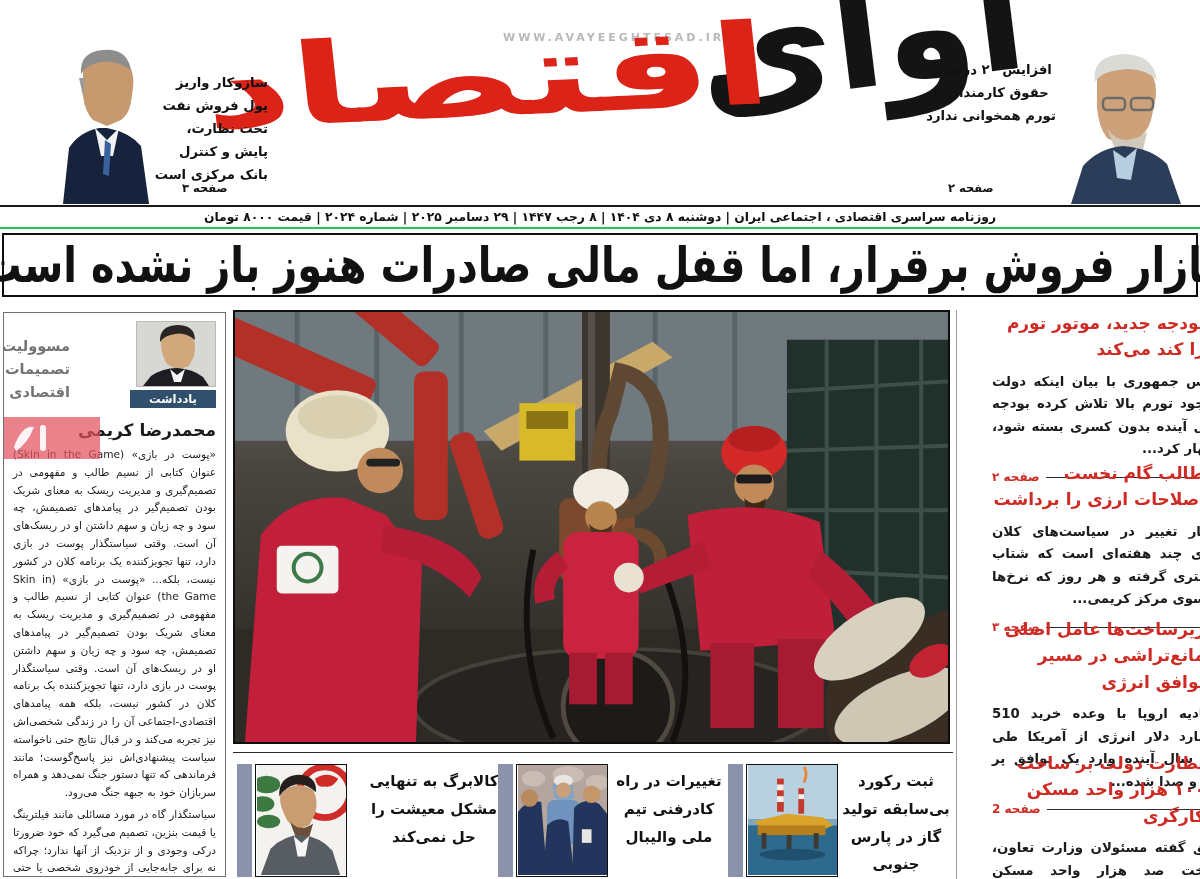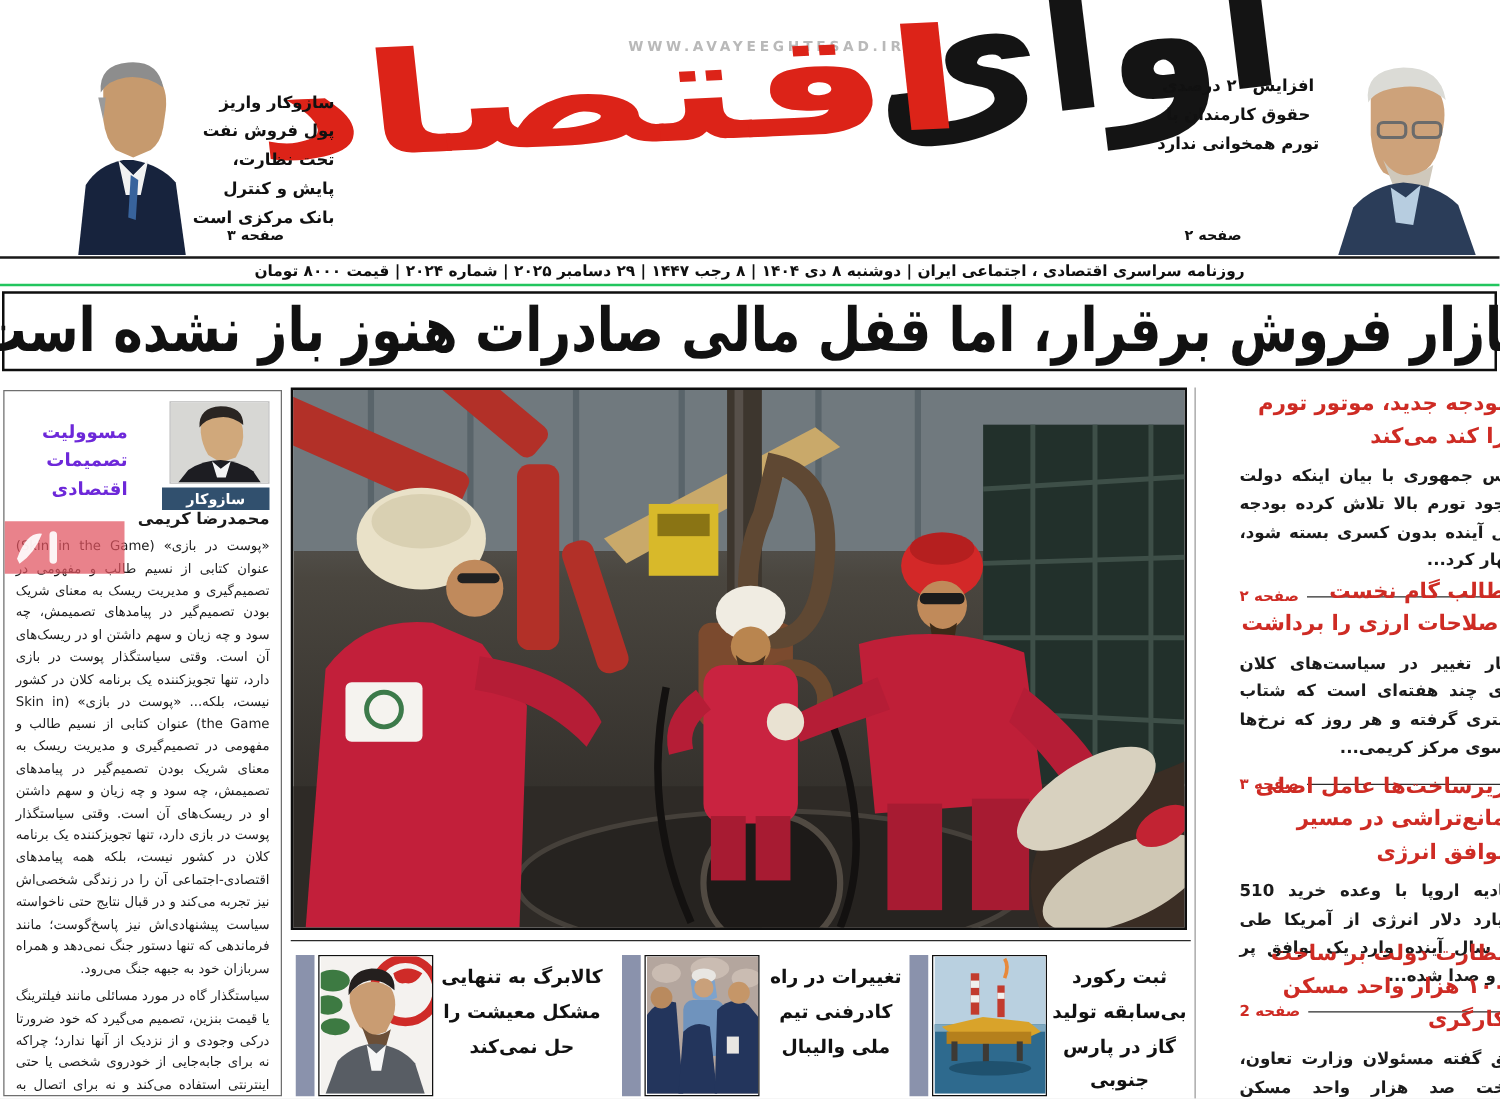--- a/index.html
+++ b/index.html
@@ -26,24 +26,24 @@
   
   .mainbox{top:233px;left:2px;width:1196px;height:64px;border:2px solid #0e0e0e;box-sizing:border-box;
            display:flex;align-items:center;justify-content:center;}
   .mainbox span{font-size:40px;font-weight:bold;color:#111;transform:scaleY(1.22);white-space:nowrap;}
 
   
   .opbox{top:312px;left:3px;width:223px;height:565px;border:1px solid #6f6f6f;box-sizing:border-box;
          padding:8px 9px;overflow:hidden;}
   .op-head{display:flex;gap:8px;}
   .op-photo{width:78px;height:64px;border:1px solid #bbb;flex:0 0 auto;}
-  .op-title{font-size:14.5px;font-weight:bold;color:#6d28d9;line-height:1.6;padding-top:14px;}
+  .op-title{font-size:14.5px;font-weight:bold;color:#737373;line-height:1.6;padding-top:14px;}
   .op-badge{width:86px;height:18px;background:#31506e;color:#fff;font-size:11.5px;font-weight:bold;
             display:flex;align-items:center;justify-content:center;margin-top:3px;}
-  .op-author{font-size:13px;font-weight:bold;margin-top:0;}
+  .op-author{font-size:17px;font-weight:bold;margin-top:12px;}
   .op-body{font-size:10.6px;line-height:1.68;text-align:justify;margin-top:6px;color:#1d1d1d;}
   .op-body p{margin:0 0 4px 0;}
   .wmark{left:0;top:104px;width:96px;height:42px;background:rgba(224,82,94,.72);}
 
   
   .cphoto{top:310px;left:233px;width:717px;height:434px;border:2px solid #0e0e0e;box-sizing:border-box;}
 
   
   .rcol-item{left:992px;width:231px;}
   .r-title{font-size:17px;font-weight:bold;color:#ce2b24;line-height:1.55;text-align:right;
@@ -112,21 +112,21 @@
       <div style="flex:0 0 auto;">
         <div class="op-photo">
           <svg viewBox="0 0 78 64" width="78" height="64">
             <rect width="78" height="64" fill="#d7d7d4"></rect>
             <path d="M24,14 Q38,2 54,12 Q60,20 57,34 L52,44 L40,48 L30,42 Q25,34 24,24 Z" fill="#d0a87b"></path>
             <path d="M23,20 Q22,4 40,3 Q58,3 58,18 Q48,10 38,12 Q28,13 23,20 Z" fill="#2a2522"></path>
             <path d="M6,64 L14,54 Q26,46 40,46 Q56,47 66,55 L72,64 Z" fill="#1d1d22"></path>
             <path d="M33,47 L40,53 L48,47 L44,60 L37,60 Z" fill="#f4f4f4"></path>
           </svg>
         </div>
-        <div class="op-badge">سازوکار</div>
+        <div class="op-badge">یادداشت</div>
         <div class="op-author">محمدرضا کریمی</div>
       </div>
       <div class="op-title">مسوولیت تصمیمات اقتصادی</div>
     </div>
     <div class="op-body">
       <p>«پوست در بازی» (Skin in the Game) عنوان کتابی از نسیم طالب و مفهومی در تصمیم‌گیری و مدیریت ریسک به معنای شریک بودن تصمیم‌گیر در پیامدهای تصمیمش، چه سود و چه زیان و سهم داشتن او در ریسک‌های آن است. وقتی سیاستگذار پوست در بازی دارد، تنها تجویزکننده یک برنامه کلان در کشور نیست، بلکه... «پوست در بازی» (Skin in the Game) عنوان کتابی از نسیم طالب و مفهومی در تصمیم‌گیری و مدیریت ریسک به معنای شریک بودن تصمیم‌گیر در پیامدهای تصمیمش، چه سود و چه زیان و سهم داشتن او در ریسک‌های آن است. وقتی سیاستگذار پوست در بازی دارد، تنها تجویزکننده یک برنامه کلان در کشور نیست، بلکه همه پیامدهای اقتصادی-اجتماعی آن را در زندگی شخصی‌اش نیز تجربه می‌کند و در قبال نتایج حتی ناخواسته سیاست پیشنهادی‌اش نیز پاسخ‌گوست؛ مانند فرماندهی که تنها دستور جنگ نمی‌دهد و همراه سربازان خود به جبهه جنگ می‌رود.</p>
       <p>سیاستگذار گاه در مورد مسائلی مانند فیلترینگ یا قیمت بنزین، تصمیم می‌گیرد که خود ضرورتا درکی وجودی و از نزدیک از آنها ندارد؛ چراکه نه برای جابه‌جایی از خودروی شخصی یا حتی اینترنتی استفاده می‌کند و نه برای اتصال به دنیای آزاد اینترنت از انواع فیلترشکن‌ها. به این ترتیب، او دستی بر آتش تصمیم‌گیری دارد، بی‌آنکه پایش گیر دودها و سوختن‌های ناشی از آن باشد.</p>
 
     </div>
     <div class="abs wmark">
@@ -277,21 +277,21 @@
           <ellipse cx="6" cy="40" rx="12" ry="8"></ellipse>
           <ellipse cx="12" cy="58" rx="12" ry="7"></ellipse>
         </g>
       <path d="M24,30 Q40,14 58,26 Q64,36 60,50 L54,62 L42,66 L32,58 Q26,48 24,38 Z" fill="#c99c72"></path>
       <path d="M23,32 Q22,12 42,10 Q62,10 61,28 Q50,18 40,20 Q30,22 23,32 Z" fill="#241f1e"></path>
       <path d="M34,58 Q44,70 58,60 L54,74 L40,74 Z" fill="#6b4f38"></path>
       <path d="M4,113 L14,86 Q28,72 46,72 Q66,74 78,88 L86,113 Z" fill="#585d64"></path>
       <path d="M38,73 L46,80 L54,73 L50,94 L42,94 Z" fill="#f6f6f6"></path>
     </svg>
   </div>
-  <div class="abs bhead" style="left:350px;width:136px;">کالابرگ به تنهایی مشکل معیشت را حل نمی‌کند</div>
+  <div class="abs bhead" style="left:366px;width:136px;">کالابرگ به تنهایی مشکل معیشت را حل نمی‌کند</div>
 
   <div class="abs bbar" style="left:498px;"></div>
   <div class="abs bphoto" style="left:516px;">
     <svg viewBox="0 0 92 113" width="89" height="110" preserveAspectRatio="none">
       <rect width="92" height="113" fill="#b4a69e"></rect>
       <g fill="#cabcb2">
           <ellipse cx="16" cy="14" rx="12" ry="8"></ellipse>
           <ellipse cx="52" cy="10" rx="16" ry="9"></ellipse>
           <ellipse cx="82" cy="18" rx="12" ry="8"></ellipse>
         </g>

